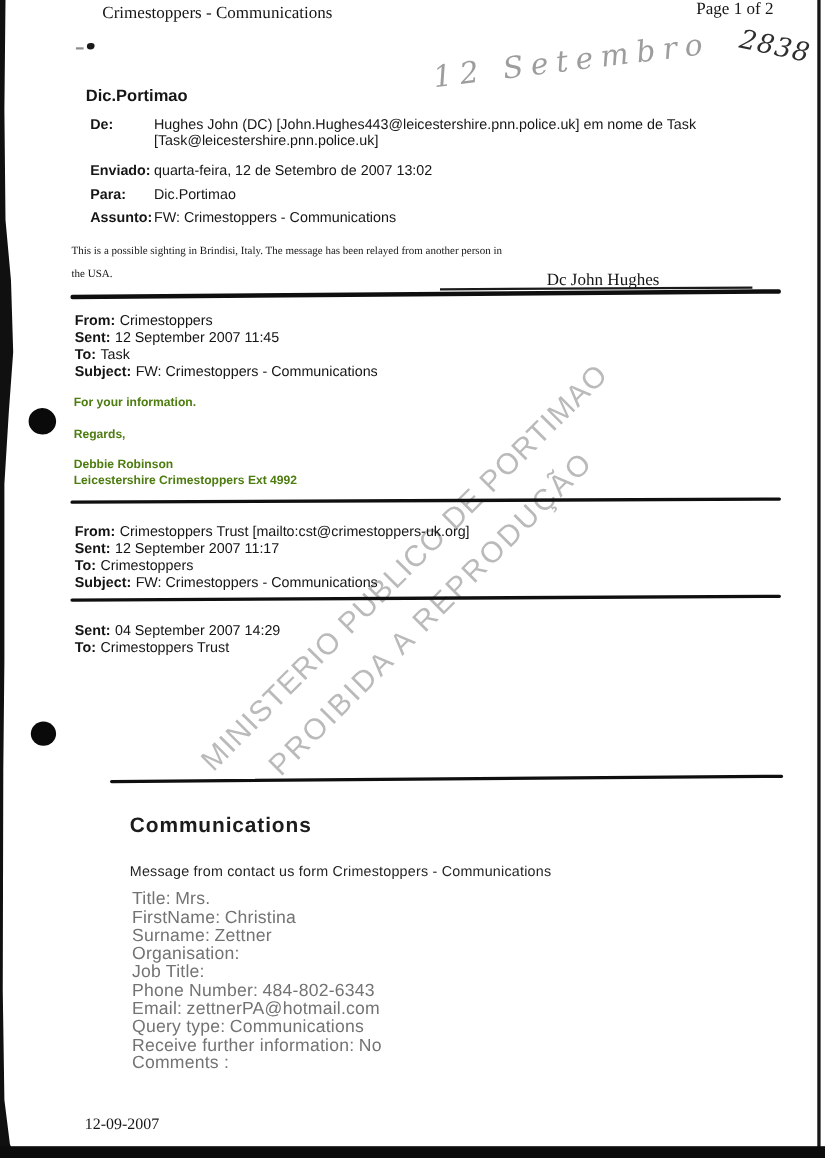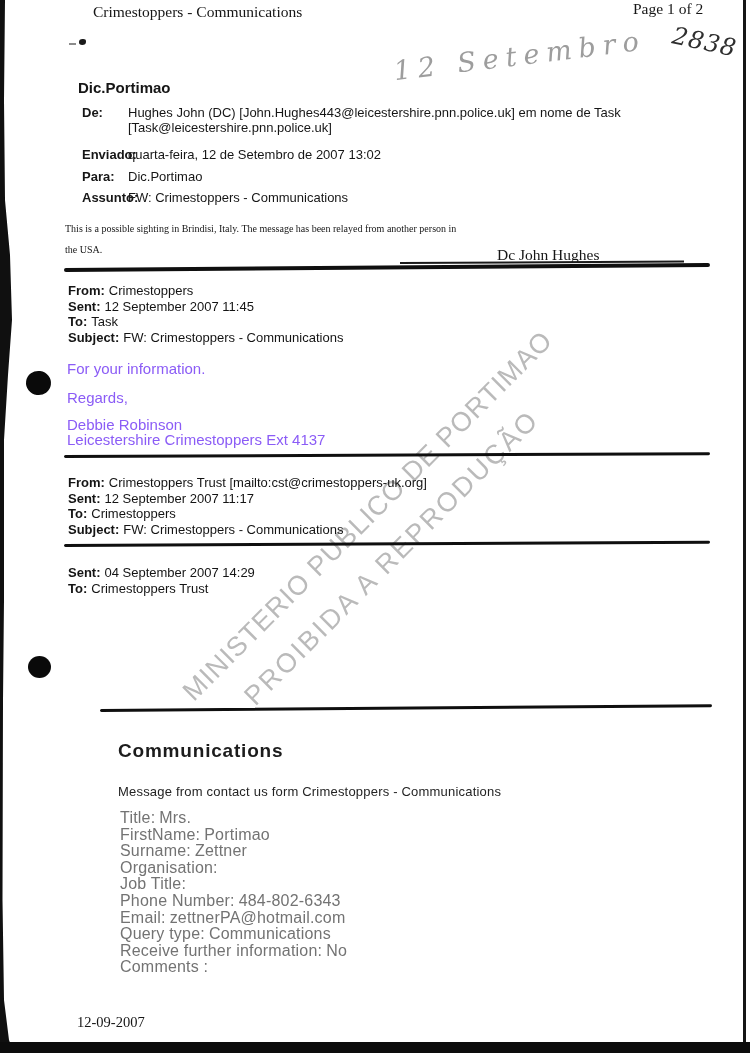--- a/index.html
+++ b/index.html
@@ -40,39 +40,39 @@
   }
   .hw-num{
     left:672px;top:28px;font-size:24px;color:#2e2e2e;
     font-family:"DejaVu Serif",serif;font-style:italic;
     letter-spacing:1px;transform:rotate(12deg);white-space:nowrap;
   }
 
   
   .recipient{left:78px;top:79px;font-size:15px;font-weight:bold;}
   .hdr-row{position:absolute;font-size:13px;line-height:15px;}
-  .hdr-label{display:inline-block;width:46px;font-weight:bold;vertical-align:top;}
+  .hdr-label{display:inline-block;width:58px;font-weight:bold;vertical-align:top;}
   .hdr-value{display:inline-block;width:562px;vertical-align:top;}
 
   
   .body-line{position:absolute;font-size:10px;line-height:21px;}
   .signature{left:497px;top:246px;font-size:15.5px;}
   .sig-underline{left:400px;top:262px;width:284px;height:1.5px;background:#1a1a1a;transform:rotate(-0.3deg);transform-origin:left center;}
 
   .sep{position:absolute;background:#0f0f0f;transform-origin:left center;border-radius:2px;}
   .sep1{left:64px;top:268px;width:646px;height:3.5px;transform:rotate(-0.45deg);}
   .sep2{left:64px;top:455px;width:646px;height:3px;transform:rotate(-0.25deg);}
   .sep3{left:64px;top:544px;width:646px;height:3px;transform:rotate(-0.3deg);}
   .sep4{left:100px;top:709px;width:612px;height:2.5px;transform:rotate(-0.45deg);}
 
   
   .eml{position:absolute;font-size:13px;line-height:15.6px;color:#141414;}
   .eml-label{font-weight:bold;margin-right:4px;}
 
-  .note-line{position:absolute;font-size:15px;color:#8b5cf6;}
+  .note-line{position:absolute;font-size:11px;color:#4d7c0f;font-weight:bold;}
 
   
   .wm{
     position:absolute;z-index:1;color:#bababa;
     font-size:27px;white-space:nowrap;font-family:"Liberation Sans",sans-serif;
     transform:translate(-50%,-50%) rotate(-45deg);
   }
   .wm1{left:368px;top:516px;letter-spacing:1px;}
   .wm2{left:392px;top:558px;letter-spacing:2.5px;}
 
@@ -127,21 +127,21 @@
     <div class="eml" style="left:68px;top:283px;">
       <div><span class="eml-label">From:</span><span>Crimestoppers</span></div>
       <div><span class="eml-label">Sent:</span><span>12 September 2007 11:45</span></div>
       <div><span class="eml-label">To:</span><span>Task</span></div>
       <div><span class="eml-label">Subject:</span><span>FW: Crimestoppers - Communications</span></div>
     </div>
 
     <div class="note-line" style="left:67px;top:360px;">For your information.</div>
     <div class="note-line" style="left:67px;top:389px;">Regards,</div>
     <div class="note-line" style="left:67px;top:416px;">Debbie Robinson</div>
-    <div class="note-line" style="left:67px;top:431px;">Leicestershire Crimestoppers Ext 4137</div>
+    <div class="note-line" style="left:67px;top:431px;">Leicestershire Crimestoppers Ext 4992</div>
 
     <div class="sep sep2"></div>
 
     <div class="eml" style="left:68px;top:475px;">
       <div><span class="eml-label">From:</span><span>Crimestoppers Trust [mailto:cst@crimestoppers-uk.org]</span></div>
       <div><span class="eml-label">Sent:</span><span>12 September 2007 11:17</span></div>
       <div><span class="eml-label">To:</span><span>Crimestoppers</span></div>
       <div><span class="eml-label">Subject:</span><span>FW: Crimestoppers - Communications</span></div>
     </div>
 
@@ -152,21 +152,21 @@
       <div><span class="eml-label">To:</span><span>Crimestoppers Trust</span></div>
     </div>
 
     <div class="sep sep4"></div>
 
     <div class="abs form-heading">Communications</div>
     <div class="abs form-intro">Message from contact us form Crimestoppers - Communications</div>
 
     <div class="abs form-fields">
       <div class="form-line"><span>Title:</span><span class="fv">Mrs.</span></div>
-      <div class="form-line"><span>FirstName:</span><span class="fv">Portimao</span></div>
+      <div class="form-line"><span>FirstName:</span><span class="fv">Christina</span></div>
       <div class="form-line"><span>Surname:</span><span class="fv">Zettner</span></div>
       <div class="form-line"><span>Organisation:</span><span class="fv"></span></div>
       <div class="form-line"><span>Job Title:</span><span class="fv"></span></div>
       <div class="form-line"><span>Phone Number:</span><span class="fv">484-802-6343</span></div>
       <div class="form-line"><span>Email:</span><span class="fv">zettnerPA@hotmail.com</span></div>
       <div class="form-line"><span>Query type:</span><span class="fv">Communications</span></div>
       <div class="form-line"><span>Receive further information:</span><span class="fv">No</span></div>
       <div class="form-line"><span>Comments :</span><span class="fv"></span></div>
     </div>
 

